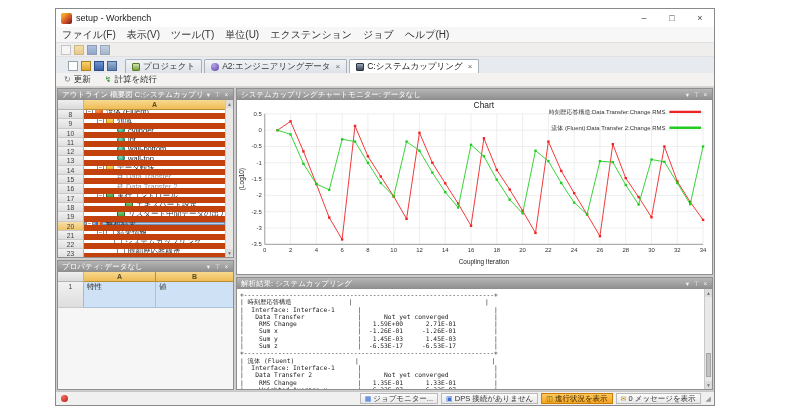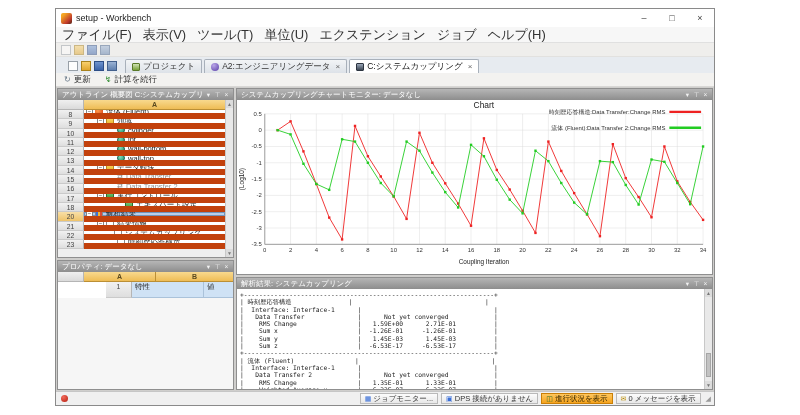--- a/index.html
+++ b/index.html
@@ -5,21 +5,21 @@
   html,body{margin:0;padding:0;background:#ffffff;}
   body{width:800px;height:415px;position:relative;font-family:"Liberation Sans",sans-serif;overflow:hidden;}
   #appwindow{position:absolute;left:55px;top:8px;width:660px;height:398px;background:#f2f1ef;border:1px solid #8a8a8a;box-sizing:border-box;display:flex;flex-direction:column;}
   
   .titlebar{height:18px;background:#ffffff;display:flex;align-items:center;padding:0 0 0 5px;flex:none;}
   .appicon{width:11px;height:11px;background:linear-gradient(135deg,#f5a623 20%,#c0392b 70%,#4a2313);border-radius:2px;margin-right:4px;flex:none;}
   .apptitle{font-size:9px;color:#222;flex:1;white-space:nowrap;}
   .winbtn{width:28px;text-align:center;font-size:9px;color:#444;line-height:18px;}
   
   .menubar{height:15px;background:#f7f7f7;border-bottom:1px solid #e0e0e0;display:flex;align-items:center;padding-left:6px;flex:none;}
-  .menu-item{font-size:13px;color:#333;margin-right:11px;white-space:nowrap;}
+  .menu-item{font-size:10px;color:#333;margin-right:11px;white-space:nowrap;}
   
   .tb1{height:13px;background:#efeeec;display:flex;align-items:center;padding-left:5px;gap:3px;flex:none;border-bottom:1px solid #e2e1df;}
   .tbicon{width:10px;height:10px;display:inline-block;box-sizing:border-box;}
   .dim{opacity:.5;}
   .ti-new{background:#fdfdfd;border:1px solid #98a0a8;}
   .ti-open{background:linear-gradient(#f8d06e,#e0a62e);border:1px solid #a8821e;}
   .ti-save{background:linear-gradient(#6f94cf,#3a62a8);border:1px solid #2d4d85;}
   .ti-saveall{background:linear-gradient(#9ab2d4,#5f7fae);border:1px solid #44608c;}
   
   .tabbar{height:16px;background:#e7ebf0;display:flex;align-items:flex-end;padding-left:12px;flex:none;}
@@ -75,21 +75,21 @@
   .vscroll{width:8px;flex:none;background:#e9e9e9;border-left:1px solid #c8c8c8;position:relative;font-size:5px;color:#777;text-align:center;box-sizing:border-box;}
   .vscroll .up{position:absolute;top:0;left:0;right:0;height:8px;line-height:8px;background:#dcdcdc;}
   .vscroll .dn{position:absolute;bottom:0;left:0;right:0;height:8px;line-height:8px;background:#dcdcdc;}
   .vscroll .thumb{position:absolute;left:1px;right:1px;height:22px;background:#c2c2c2;border:1px solid #a5a5a5;}
   
   .pcolhead{display:flex;height:10px;flex:none;line-height:10px;}
   .pnumhead{width:26px;flex:none;background:linear-gradient(#f0f0f0,#dadada);border-right:1px solid #b5b5b5;border-bottom:1px solid #b5b5b5;box-sizing:border-box;}
   .pcolA{width:72px;flex:none;border-right:1px solid #bb8f35;}
   .pcolB{flex:1;}
   .pcolA,.pcolB{text-align:center;font-size:7px;font-weight:bold;color:#5a4a20;background:linear-gradient(#f8d98e,#eebc55);border-bottom:1px solid #bb8f35;box-sizing:border-box;}
-  .prow{display:flex;height:16px;flex:none;line-height:10px;font-size:7.5px;margin-left:48px;}
+  .prow{display:flex;height:26px;flex:none;line-height:10px;font-size:7.5px;}
   .pnum{width:26px;flex:none;text-align:center;font-size:6.8px;color:#444;background:linear-gradient(#f1f1f1,#dedede);border-right:1px solid #b5b5b5;border-bottom:1px solid #cacaca;box-sizing:border-box;}
   .pcella{width:72px;flex:none;background:#cfe2f5;border-right:1px solid #aac2da;border-bottom:1px solid #aac2da;padding-left:3px;box-sizing:border-box;color:#222;}
   .pcellb{flex:1;background:#cfe2f5;border-bottom:1px solid #aac2da;padding-left:3px;box-sizing:border-box;color:#222;}
   .pempty{flex:1;background:#f6f6f6;}
   
   .chartbody{flex:1;position:relative;min-height:0;background:#fff;}
   .chartbody svg{position:absolute;left:0;top:0;width:100%;height:100%;}
   
   .resbody{flex:1;display:flex;min-height:0;background:#fff;}
   .rtext{flex:1;margin:0;padding:2px 3px;font-family:"DejaVu Sans Mono",monospace;font-size:6.3px;line-height:7.3px;color:#222;overflow:hidden;white-space:pre;}
@@ -258,20 +258,27 @@
                     <span class="exp">−</span>
                     <span class="ticon icon-control"></span>
                     <span class="tlabel">実行コントロール</span>
                   </div>
                 </div>
                 <div class="trow">
                   <span class="tnum">18</span>
                   <div class="tcell" style="padding-left: 41px;">
                     <span class="ticon icon-control"></span>
                     <span class="tlabel">エキスパート設定</span>
+                  </div>
+                </div>
+                <div class="trow">
+                  <span class="tnum">19</span>
+                  <div class="tcell" style="padding-left: 33px;">
+                    <span class="ticon icon-control"></span>
+                    <span class="tlabel">リスタート中間データの出力</span>
                   </div>
                 </div>
                 <div class="trow sel">
                   <span class="tnum">20</span>
                   <div class="tcell" style="padding-left: 2px;">
                     <span class="exp">−</span>
                     <span class="ticon icon-chart"></span>
                     <span class="tlabel">解析結果</span>
                   </div>
                 </div>

